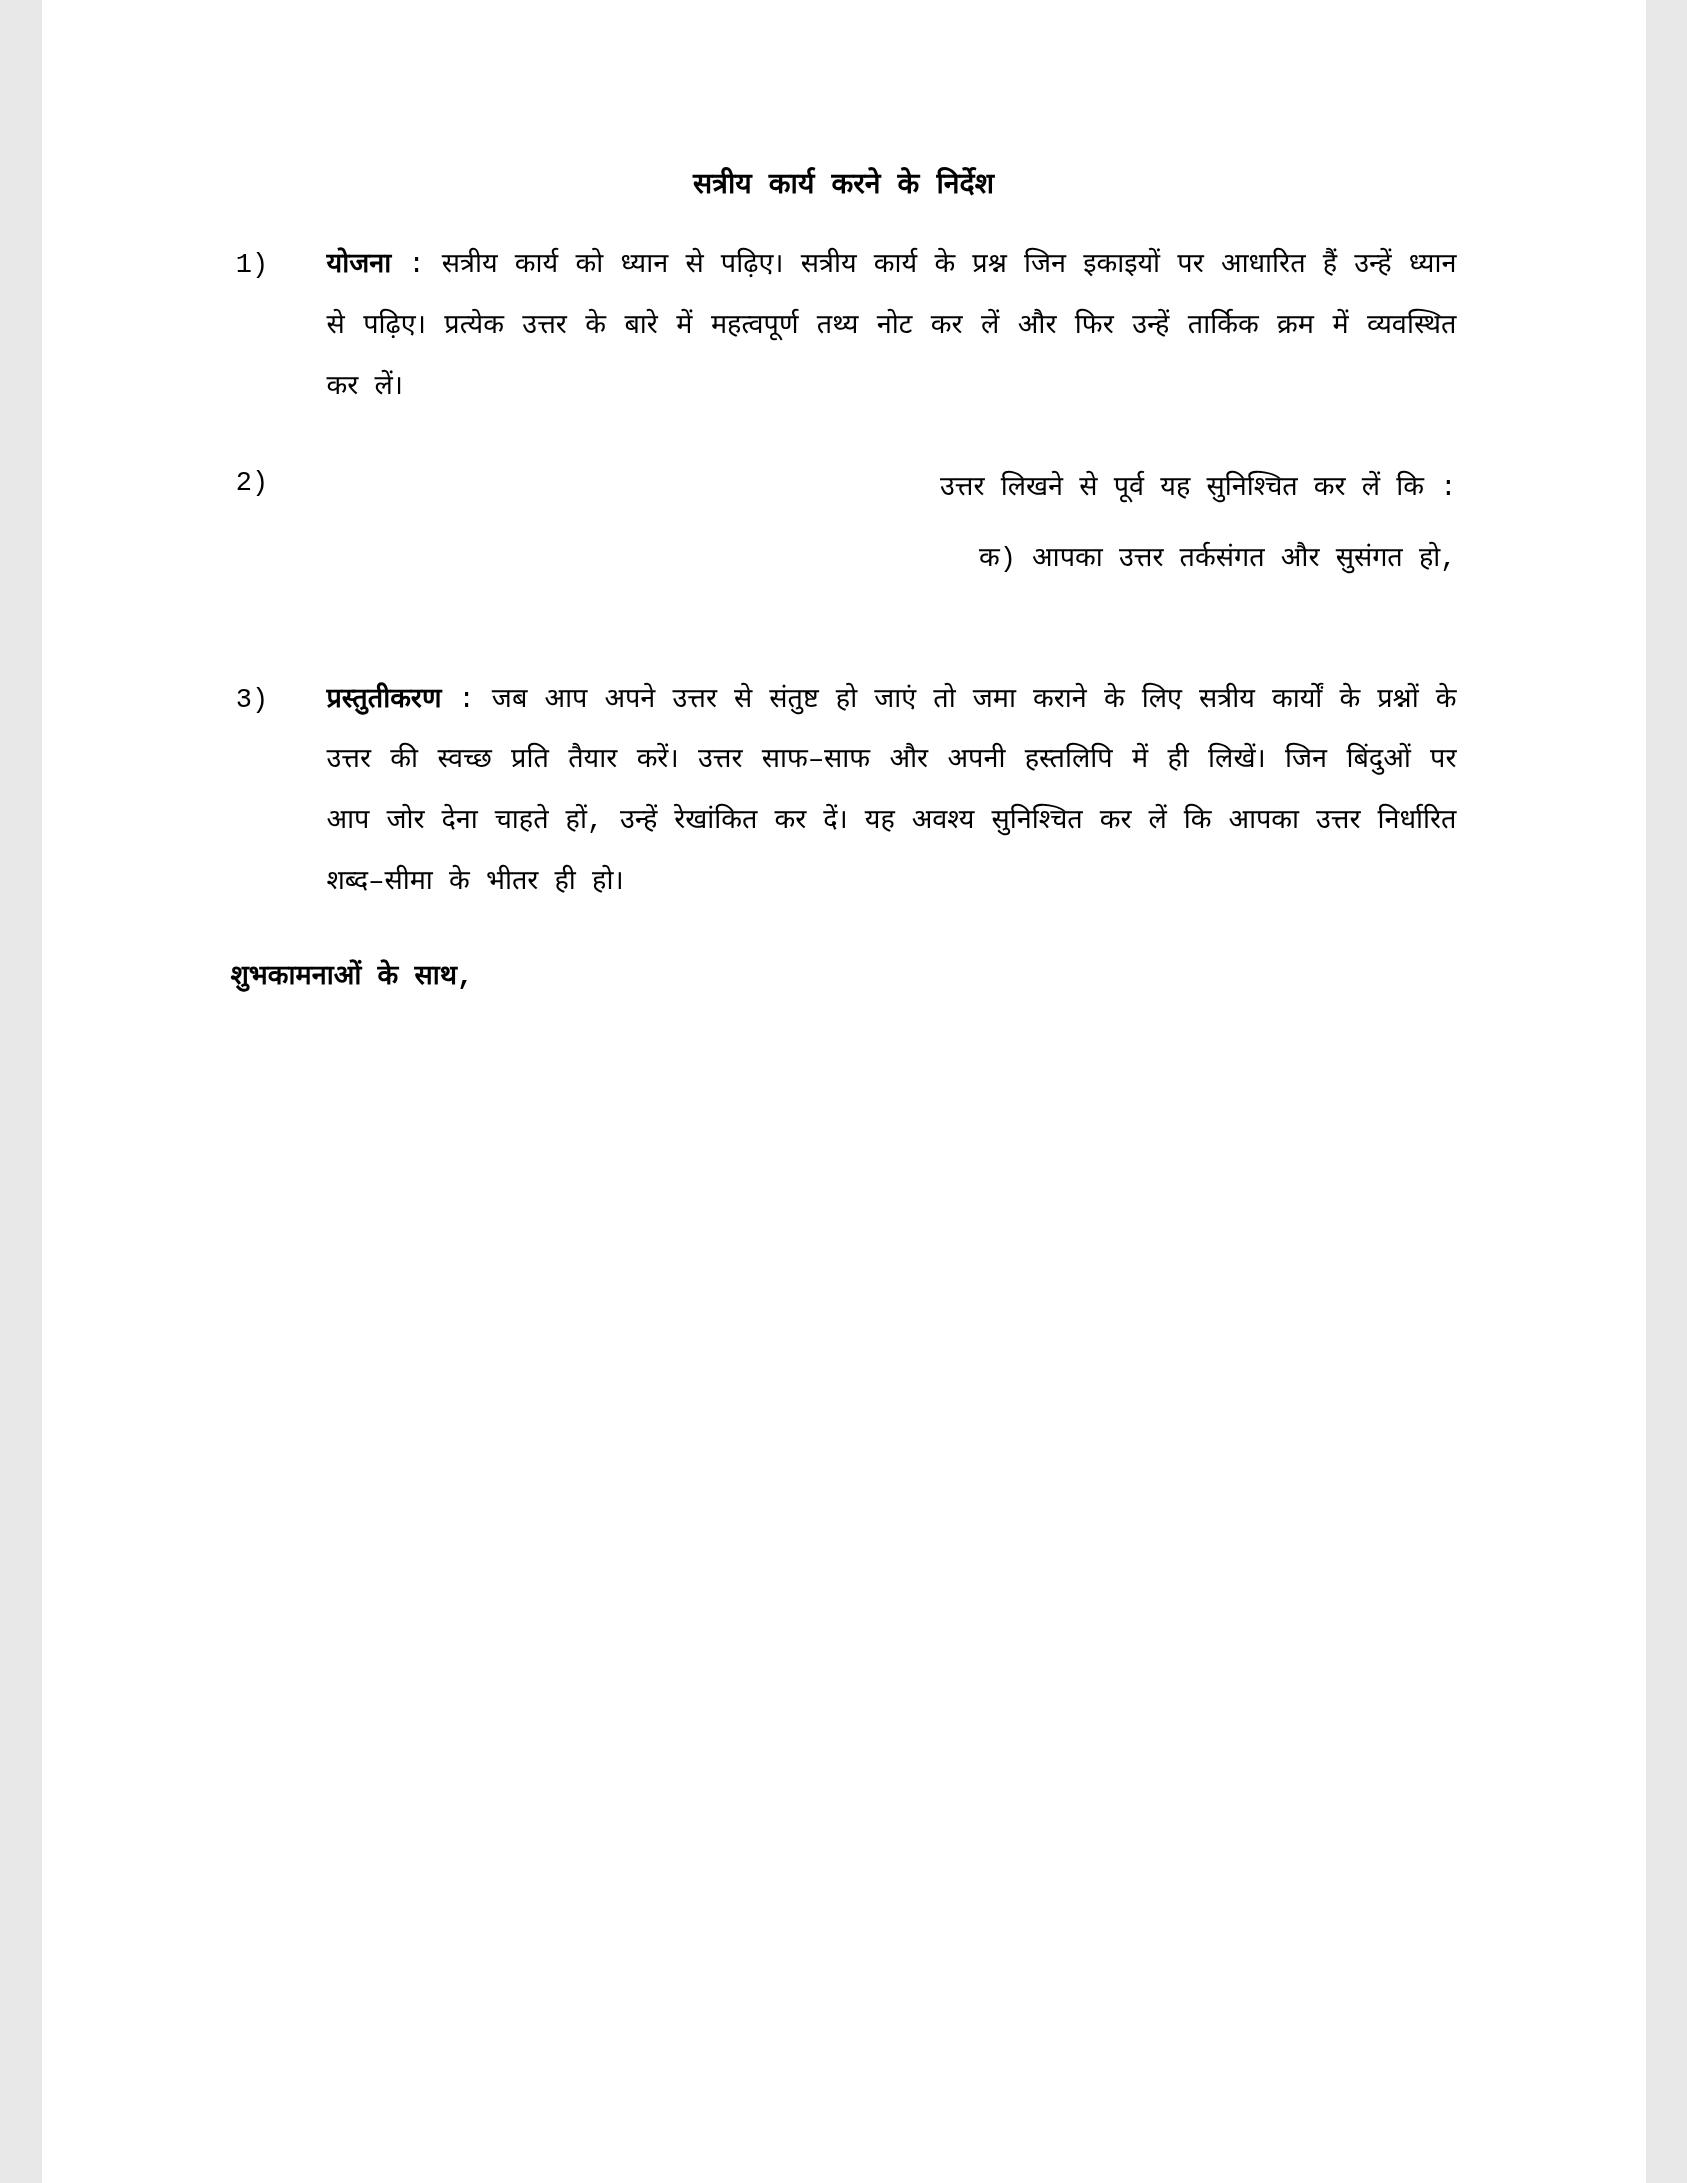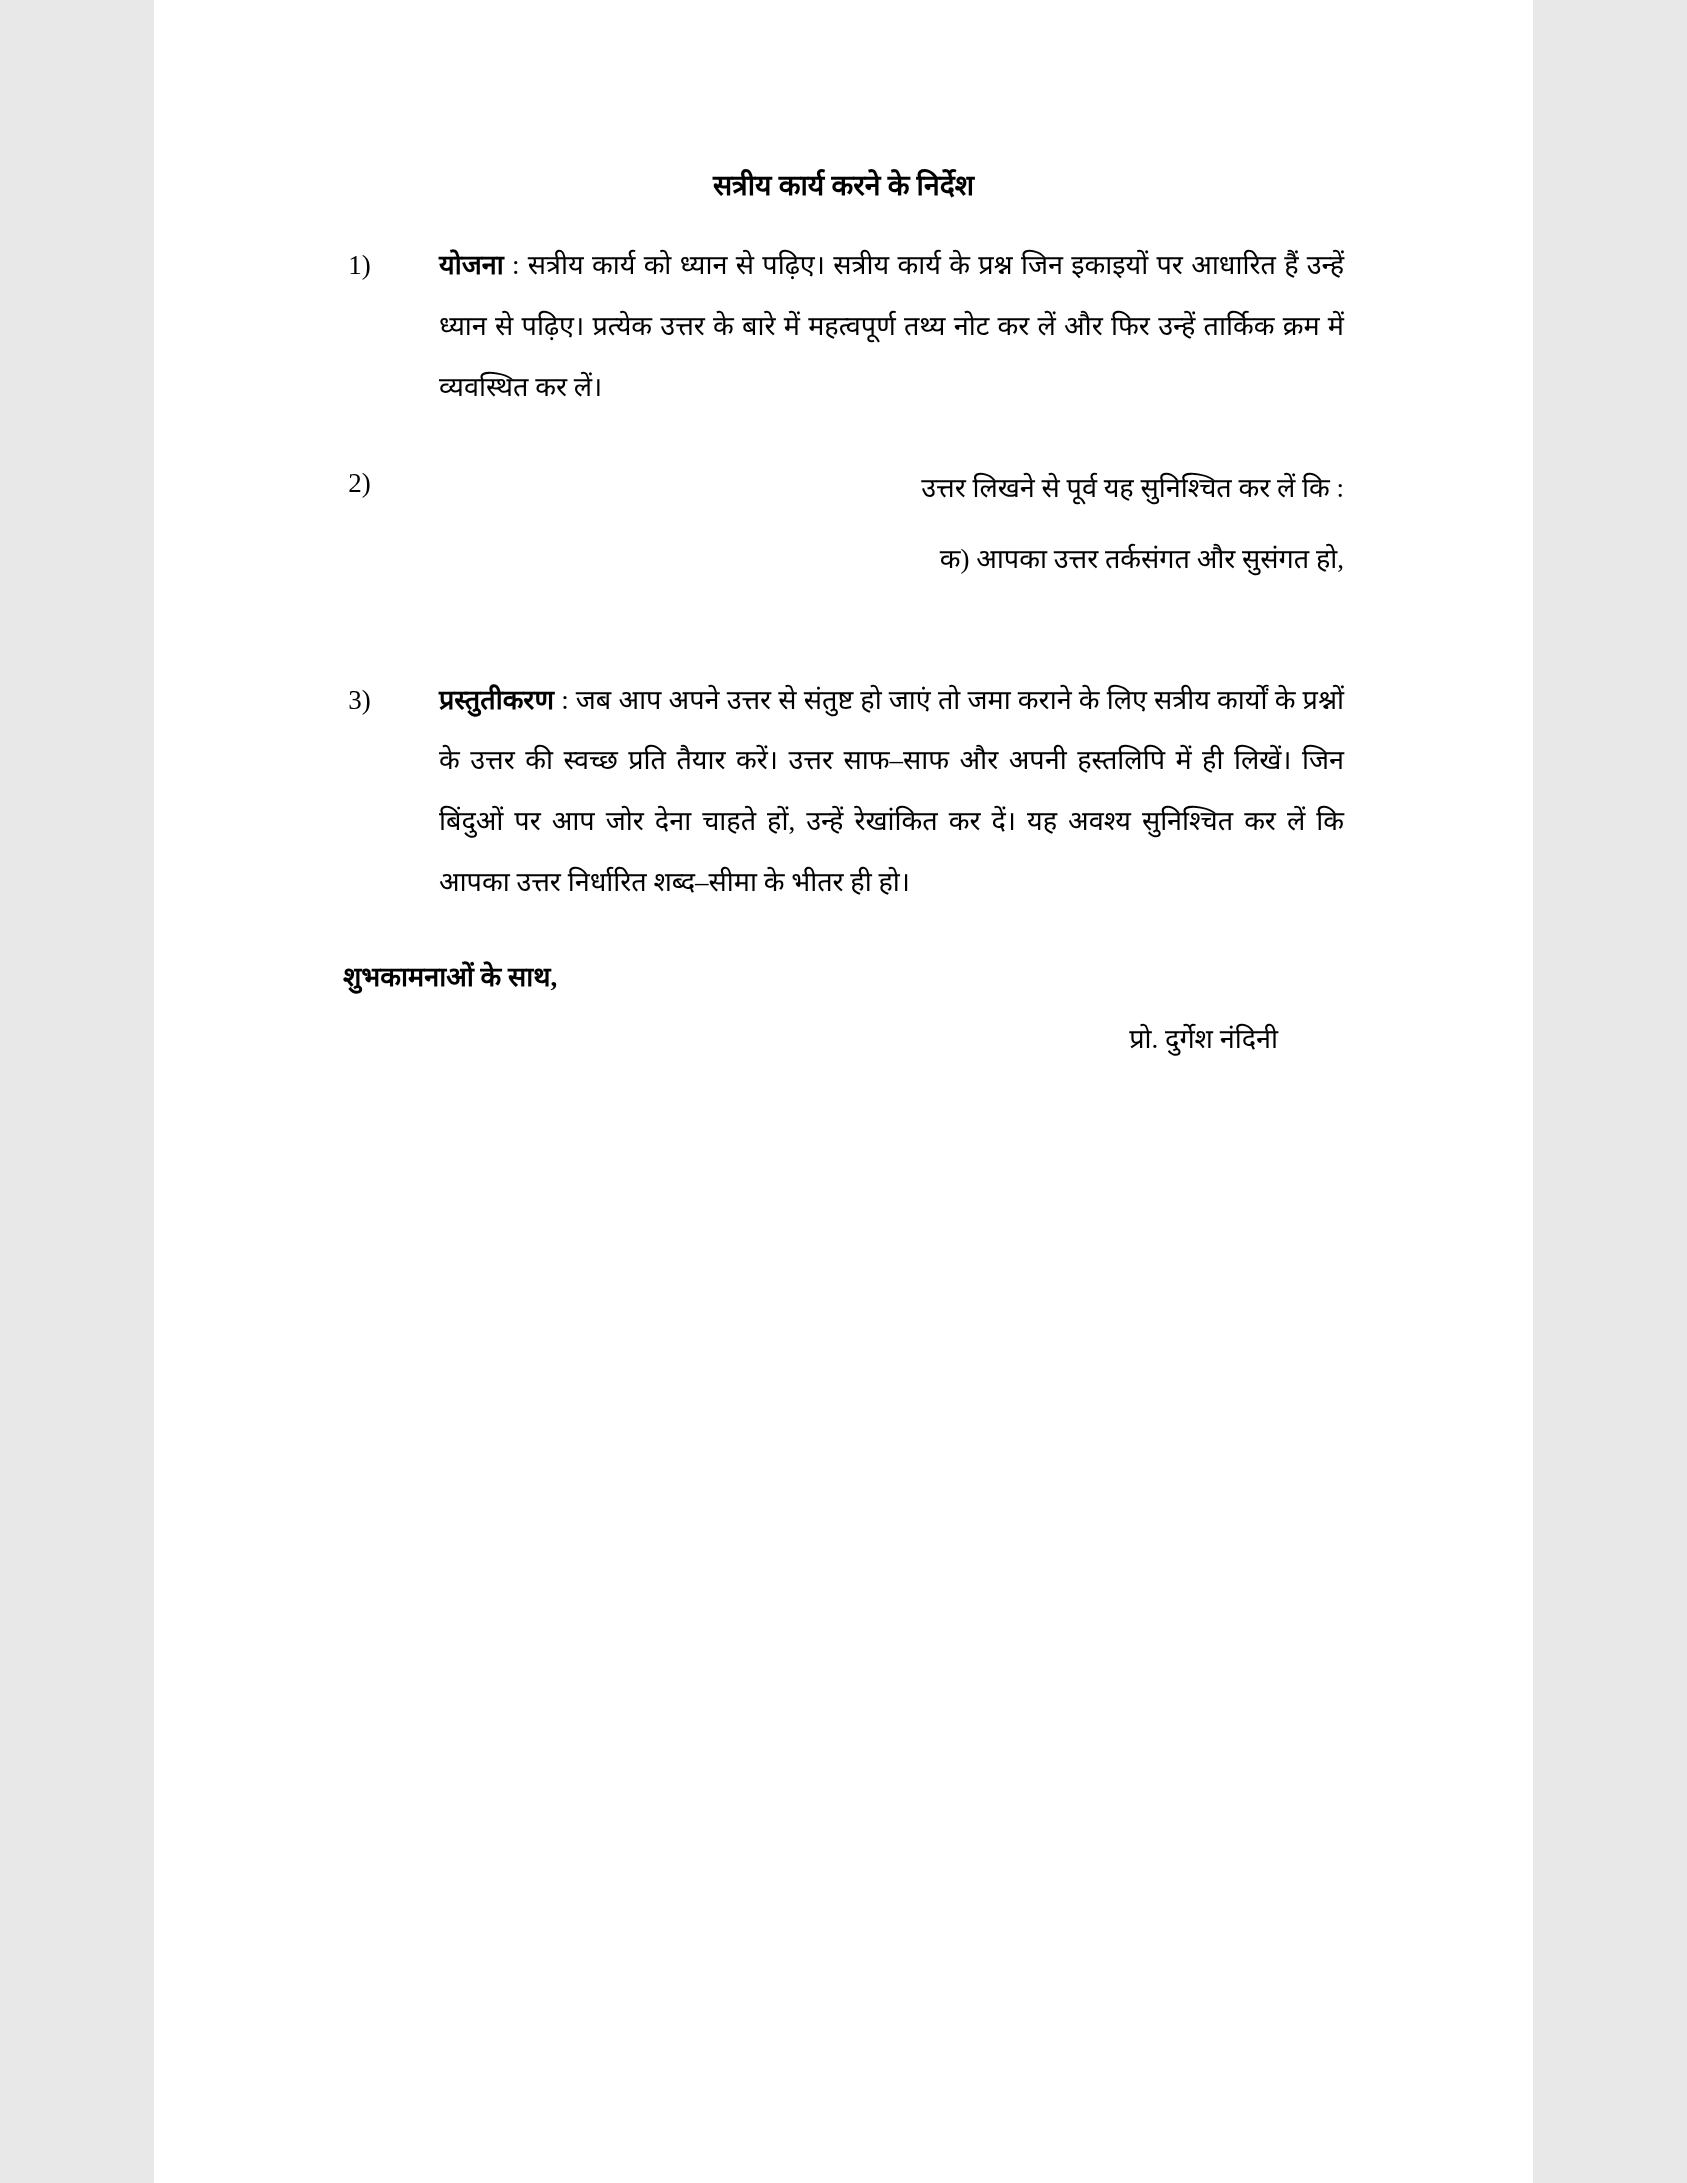--- a/index.html
+++ b/index.html
@@ -1,24 +1,24 @@
 <!DOCTYPE html>
 <html lang="hi" style="font-size:10.6px"><head>
 <meta charset="utf-8">
 <style>
   * { margin: 0; padding: 0; box-sizing: border-box; }
   html, body { background: #e8e8e8; }
   .page {
     position: relative;
-    width: 1379px;
+    width: 1604px;
     height: 2183px;
     margin: 0 auto;
     background: #ffffff;
     color: #000000;
-    font-family: Liberation Serif, serif;
+    font-family: Liberation Mono, monospace;
     font-size: 27px;
     padding: 169px 189px 0 189px;
   }
   .title {
     text-align: center;
     font-weight: bold;
     font-size: 28.4px;
     line-height: 1.2;
     margin-bottom: 32px;
   }
@@ -88,17 +88,16 @@
   </div>
 
   <div class="item item-3">
     <span class="num">3)</span>
     <p class="item-body"><span class="bold">प्रस्तुतीकरण</span><span> : </span><span>जब आप अपने उत्तर से संतुष्ट हो जाएं तो जमा कराने के लिए सत्रीय कार्यों के प्रश्नों के उत्तर की स्वच्छ प्रति तैयार करें। उत्तर साफ–साफ और अपनी हस्तलिपि में ही लिखें। जिन बिंदुओं पर आप जोर देना चाहते हों, उन्हें रेखांकित कर दें। यह अवश्य सुनिश्चित कर लें कि आपका उत्तर निर्धारित शब्द–सीमा के भीतर ही हो।</span></p>
   </div>
 
   <p class="closing">शुभकामनाओं के साथ,</p>
 
   <div class="signature">
-    <p>प्रो. दुर्गेश नंदिनी</p>
   </div>
 
 </div>
 
 
 </body></html>

